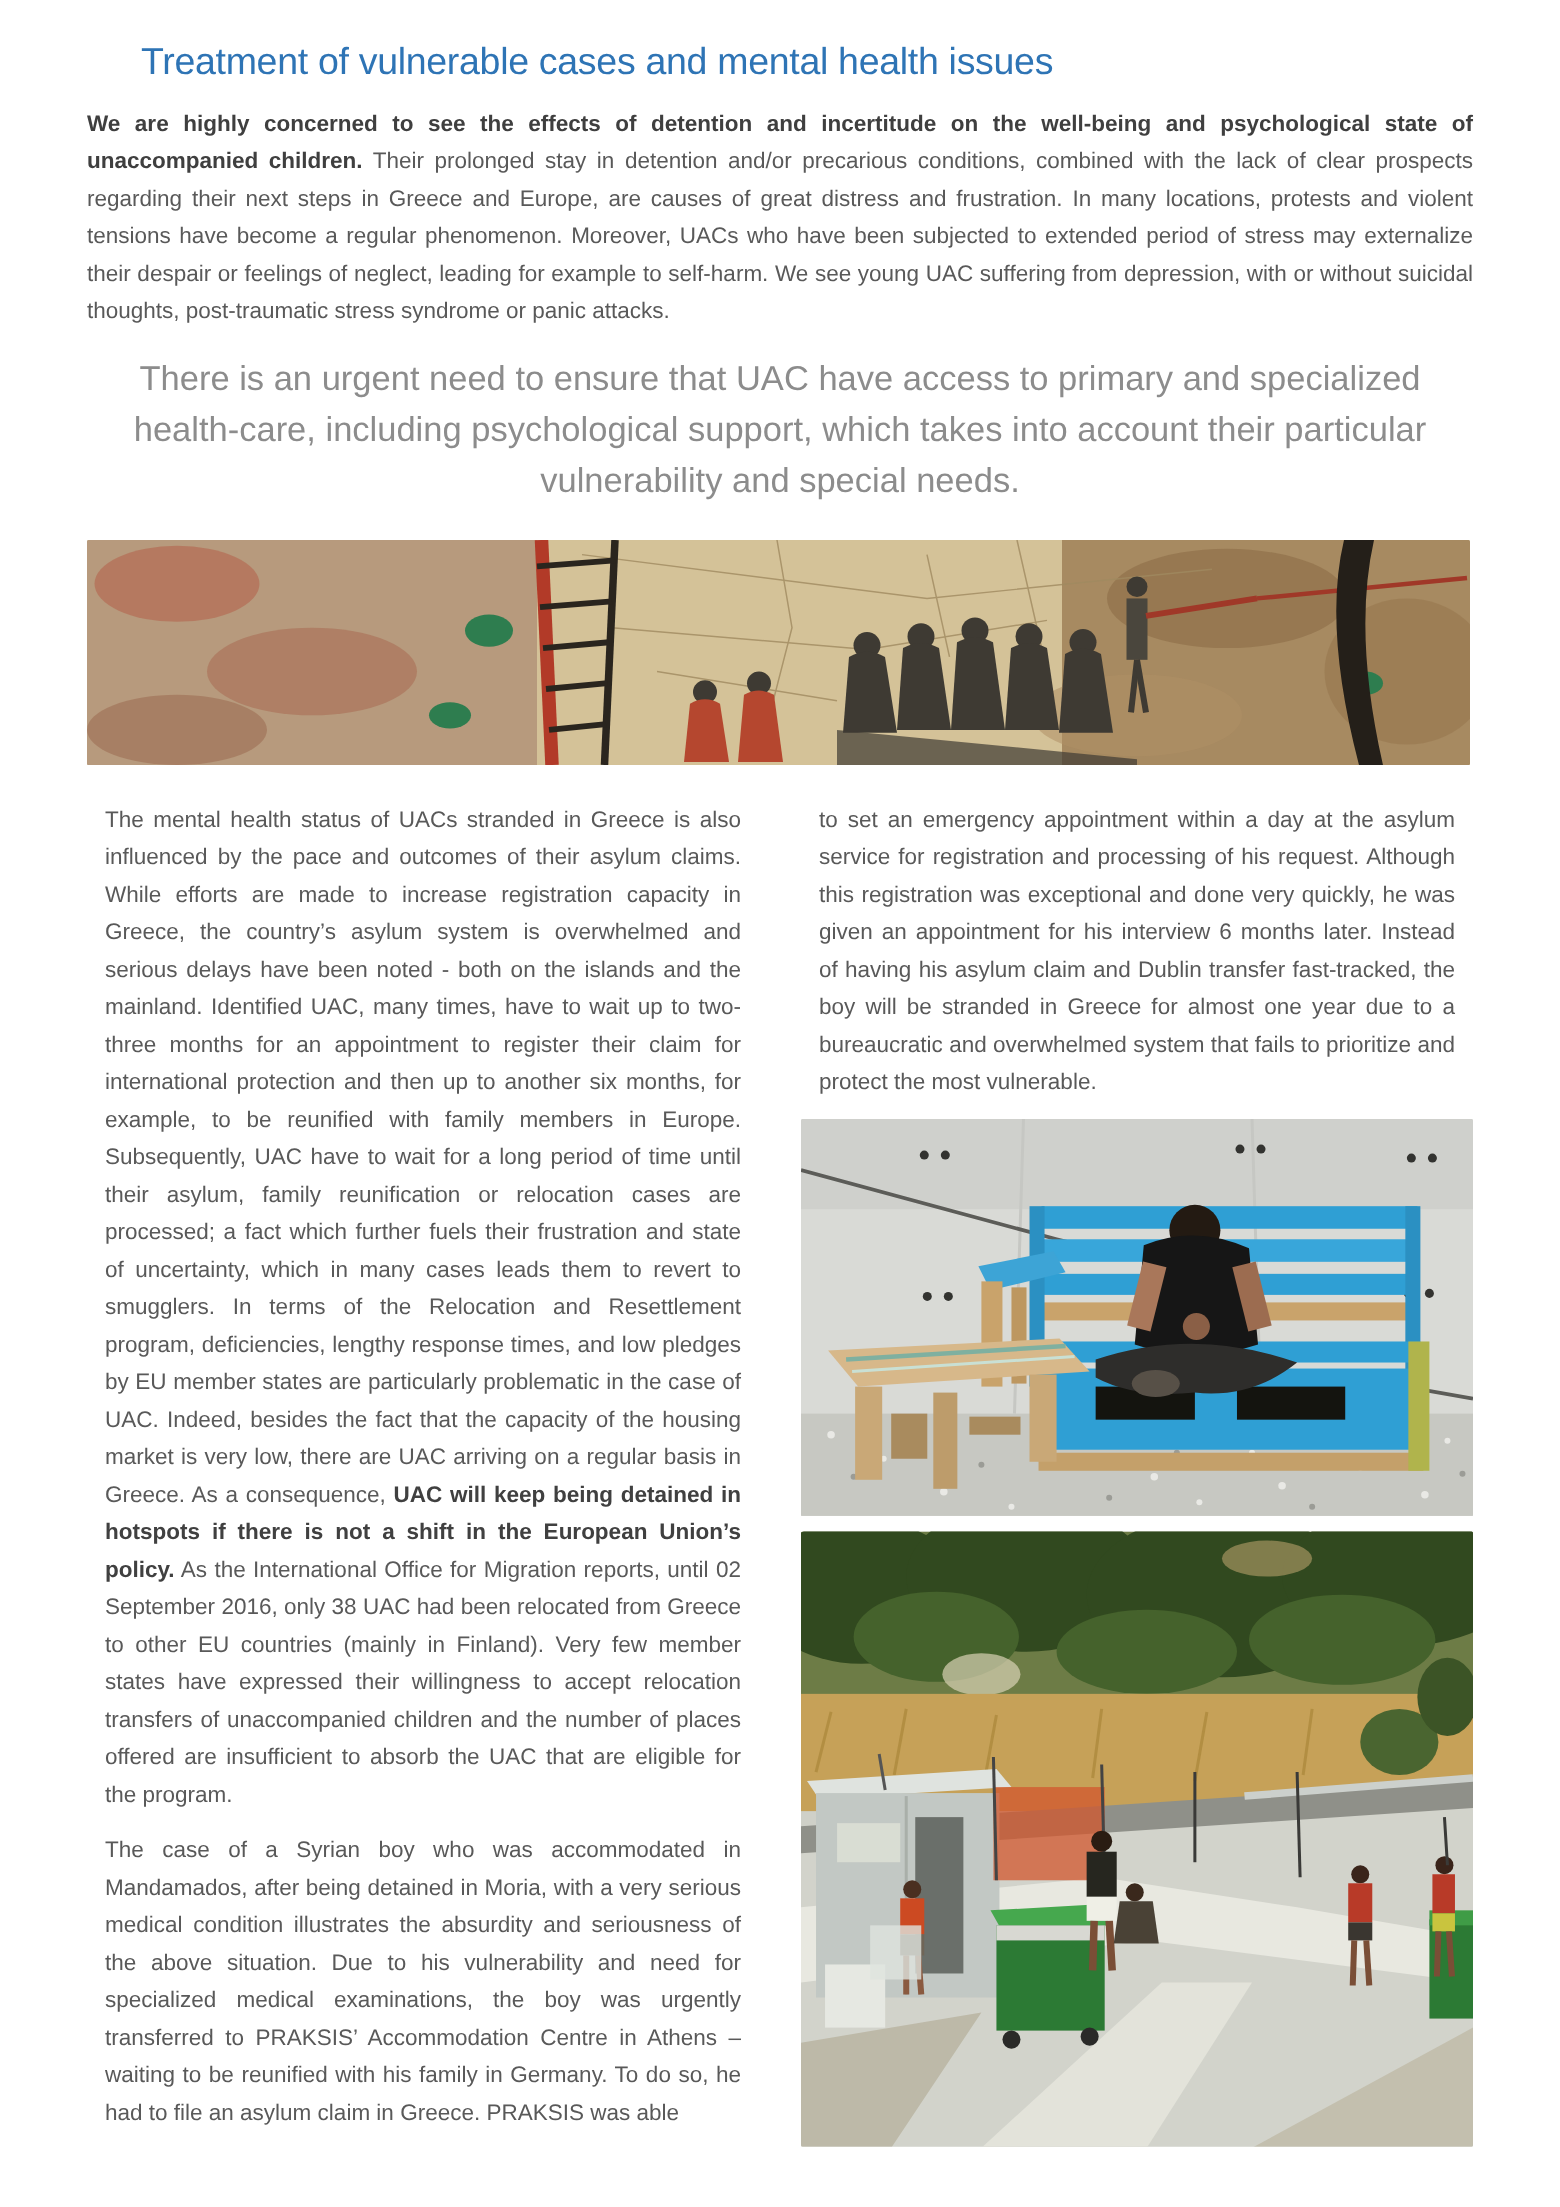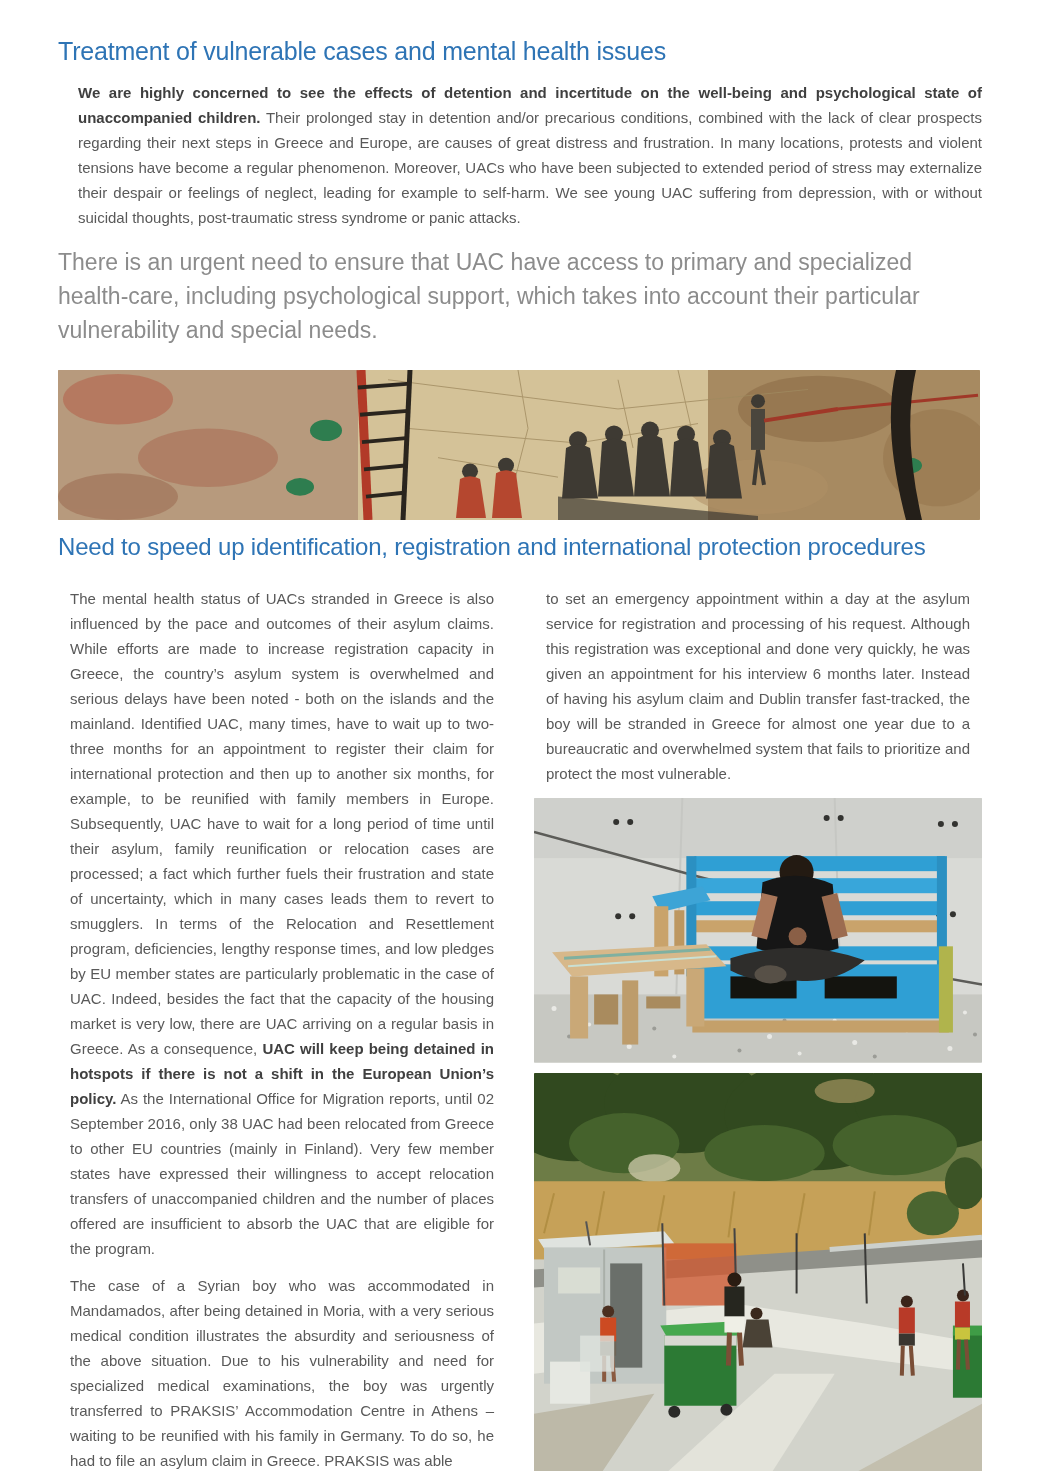--- a/index.html
+++ b/index.html
@@ -12,37 +12,36 @@
   }
   .content{margin:0 58px;}
   .heading{
     color:#2e74b5;
     font-weight:400;
     font-size:25px;
     line-height:30px;
     margin:0;
     letter-spacing:-0.2px;
   }
-  .h1{padding-top:36px;}
+  .h1{padding-top:26px;margin-left:36px;}
   .h2{margin-top:12px;font-size:24px;}
   .intro{
     margin-top:14px;
     font-size:15px;
     line-height:25px;
     color:#595959;
     text-align:justify;
-    margin-left:20px;
   }
   .intro b{color:#3f3f3f;font-weight:700;}
   .pullquote{
     margin-top:6px;
     font-size:23px;
     line-height:34px;
     color:#8c8c8c;
-    text-align:left;
+    text-align:center;
   }
   .photo{display:block;margin-top:10px;border-radius:1px;}
   .cols{
     margin-top:12px;
     display:flex;
     gap:28px;
   }
   .col{flex:1;min-width:0;}
   .body-text{
     font-size:15px;
@@ -129,21 +128,20 @@
         <rect x="693" y="40" width="14" height="42" fill="#4a463d"></rect>
         <line x1="700" y1="82" x2="696" y2="118" stroke="#3e3a33" stroke-width="4"></line>
         <line x1="700" y1="82" x2="706" y2="118" stroke="#3e3a33" stroke-width="4"></line>
         <line x1="706" y1="52" x2="780" y2="40" stroke="#a03828" stroke-width="4"></line>
         <line x1="780" y1="40" x2="920" y2="26" stroke="#a03828" stroke-width="3"></line>
       </g>
 
       <path d="M838 0 q-14 60 10 154 l16 0 q-20 -90 -6 -154 z" fill="#241f19"></path>
     </svg>
 
-    <h2 class="heading h2">Need to speed up identification, registration and international protection procedures</h2>
 
     <div class="cols">
 
       <div class="col">
         <p class="body-text"><span>The mental health status of UACs stranded in Greece is also influenced by the pace and outcomes of their asylum claims. While efforts are made to increase registration capacity in Greece, the country’s asylum system is overwhelmed and serious delays have been noted - both on the islands and the mainland. Identified UAC, many times, have to wait up to two-three months for an appointment to register their claim for international protection and then up to another six months, for example, to be reunified with family members in Europe. Subsequently, UAC have to wait for a long period of time until their asylum, family reunification or relocation cases are processed; a fact which further fuels their frustration and state of uncertainty, which in many cases leads them to revert to smugglers. In terms of the Relocation and Resettlement program, deficiencies, lengthy response times, and low pledges by EU member states are particularly problematic in the case of UAC. Indeed, besides the fact that the capacity of the housing market is very low, there are UAC arriving on a regular basis in Greece. As a consequence, </span><b>UAC will keep being detained in hotspots if there is not a shift in the European Union’s policy.</b><span> As the International Office for Migration reports, until 02 September 2016, only 38 UAC had been relocated from Greece to other EU countries (mainly in Finland). Very few member states have expressed their willingness to accept relocation transfers of unaccompanied children and the number of places offered are insufficient to absorb the UAC that are eligible for the program.</span></p>
         <p class="body-text para-gap">The case of a Syrian boy who was accommodated in Mandamados, after being detained in Moria, with a very serious medical condition illustrates the absurdity and seriousness of the above situation. Due to his vulnerability and need for specialized medical examinations, the boy was urgently transferred to PRAKSIS’ Accommodation Centre in Athens – waiting to be reunified with his family in Germany. To do so, he had to file an asylum claim in Greece. PRAKSIS was able</p>
       </div>
 
       <div class="col">
         <p class="body-text">to set an emergency appointment within a day at the asylum service for registration and processing of his request. Although this registration was exceptional and done very quickly, he was given an appointment for his interview 6 months later. Instead of having his asylum claim and Dublin transfer fast-tracked, the boy will be stranded in Greece for almost one year due to a bureaucratic and overwhelmed system that fails to prioritize and protect the most vulnerable.</p>

